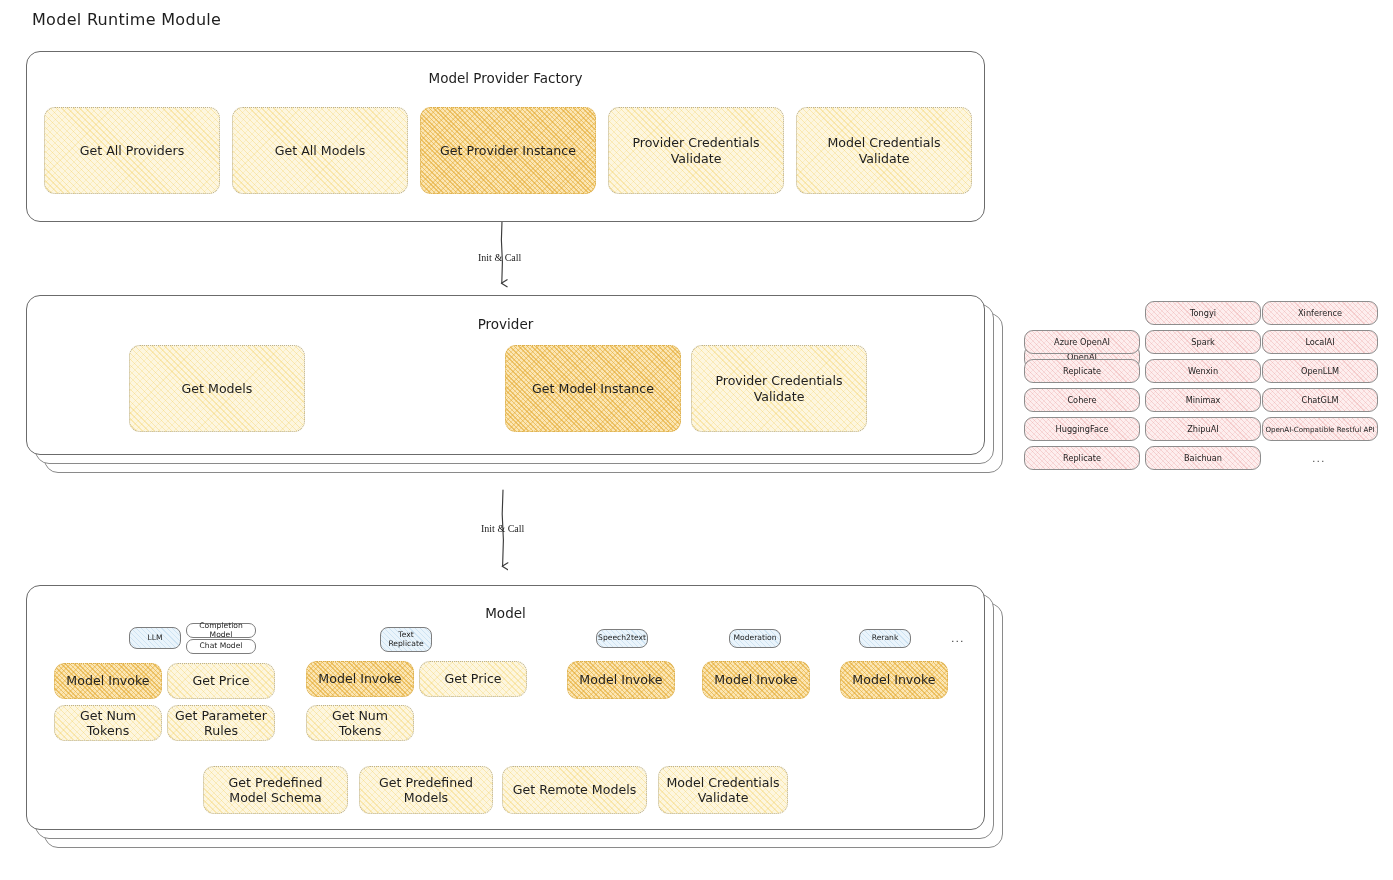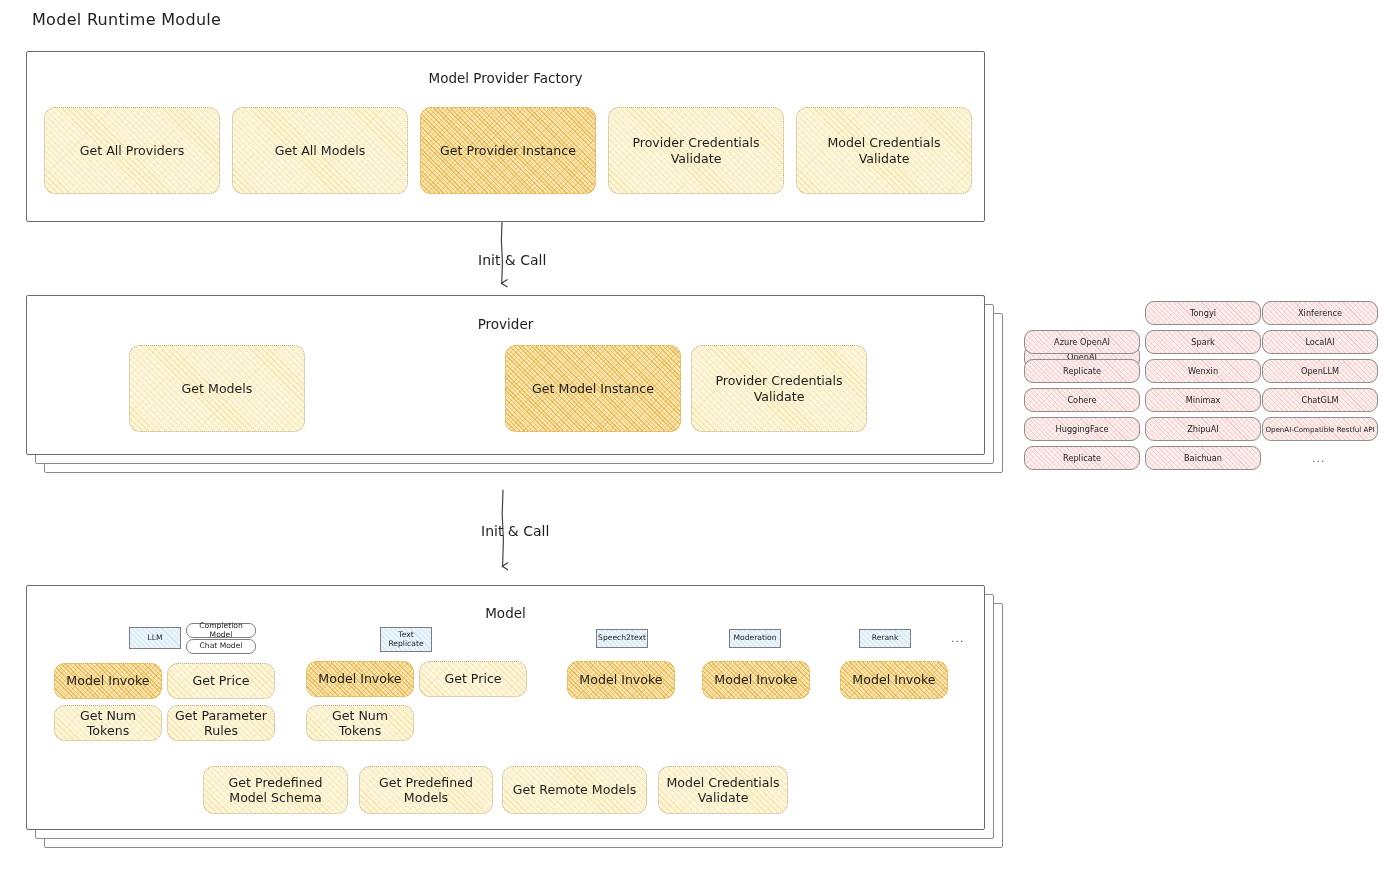--- a/index.html
+++ b/index.html
@@ -31,21 +31,21 @@
     letter-spacing: .3px;
     color: #1e1e1e;
     white-space: nowrap;
   }
 
   
   .card {
     position: absolute;
     background: #ffffff;
     border: 1.1px solid #6b6b6b;
-    border-radius: 2px;
+    border-radius: 14px;
     box-sizing: border-box;
   }
   .card.shadowlayer {
     background: #ffffff;
     border-color: #8a8a8a;
   }
   .card-title {
     position: absolute;
     left: 0;
     right: 0;
@@ -129,21 +129,21 @@
     position: absolute;
     font-size: 11px;
     color: #555;
     letter-spacing: 1px;
   }
 
   
   .tag {
     position: absolute;
     box-sizing: border-box;
-    border-radius: 0;
+    border-radius: 8px;
     border: 1.1px solid #7d7d7d;
     display: flex;
     align-items: center;
     justify-content: center;
     text-align: center;
     font-size: 7.6px;
     line-height: 1.18;
     color: #1e1e1e;
     background-color: #eaf4fb;
     background-image:
@@ -162,23 +162,24 @@
   .dots {
     position: absolute;
     font-size: 11px;
     color: #444;
     letter-spacing: 1px;
   }
 
   
   .conn-label {
     position: absolute;
-    font-size: 14px;
+    font-size: 10px;
     color: #1e1e1e;
     white-space: nowrap;
+    font-family: Liberation Serif, serif;
   }
   svg.arrows {
     position: absolute;
     left: 0; top: 0;
     width: 1393px; height: 880px;
     pointer-events: none;
   }
 </style>
 </head>
 <body>

